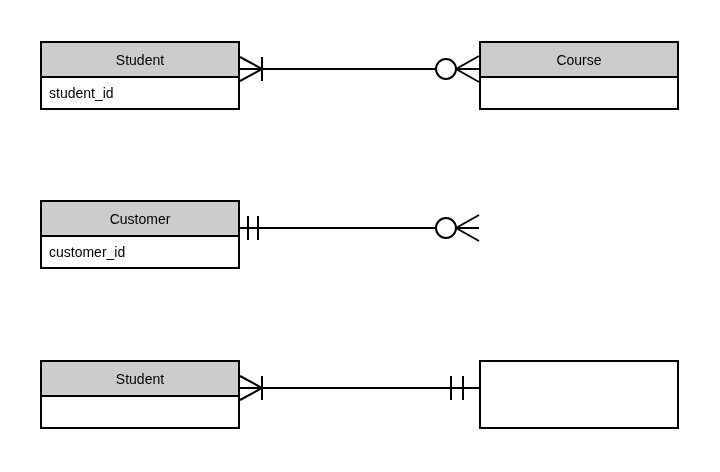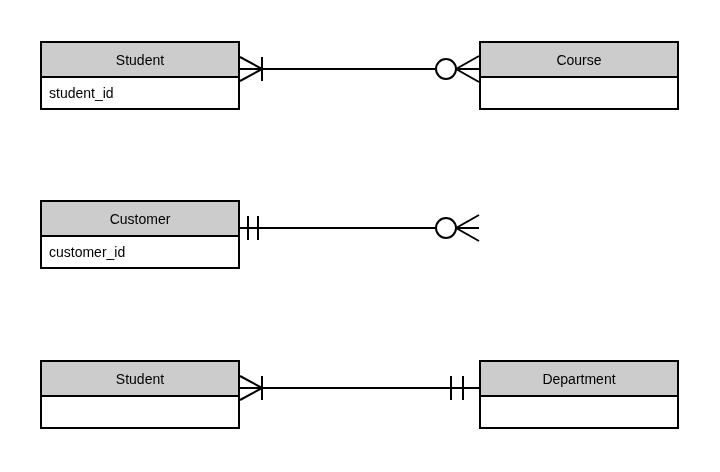--- a/index.html
+++ b/index.html
@@ -146,17 +146,16 @@
         <line x1="32" y1="16" x2="32" y2="40" stroke="#000" stroke-width="2"></line>
       </g>
 
       <g>
         <line x1="221" y1="16" x2="221" y2="40" stroke="#000" stroke-width="2"></line>
         <line x1="233" y1="16" x2="233" y2="40" stroke="#000" stroke-width="2"></line>
       </g>
     </svg>
 
     <div class="entity right">
-      <div class="entity-header">Department</div>
     </div>
   </div>
 
 </div>
 
 </body></html>

